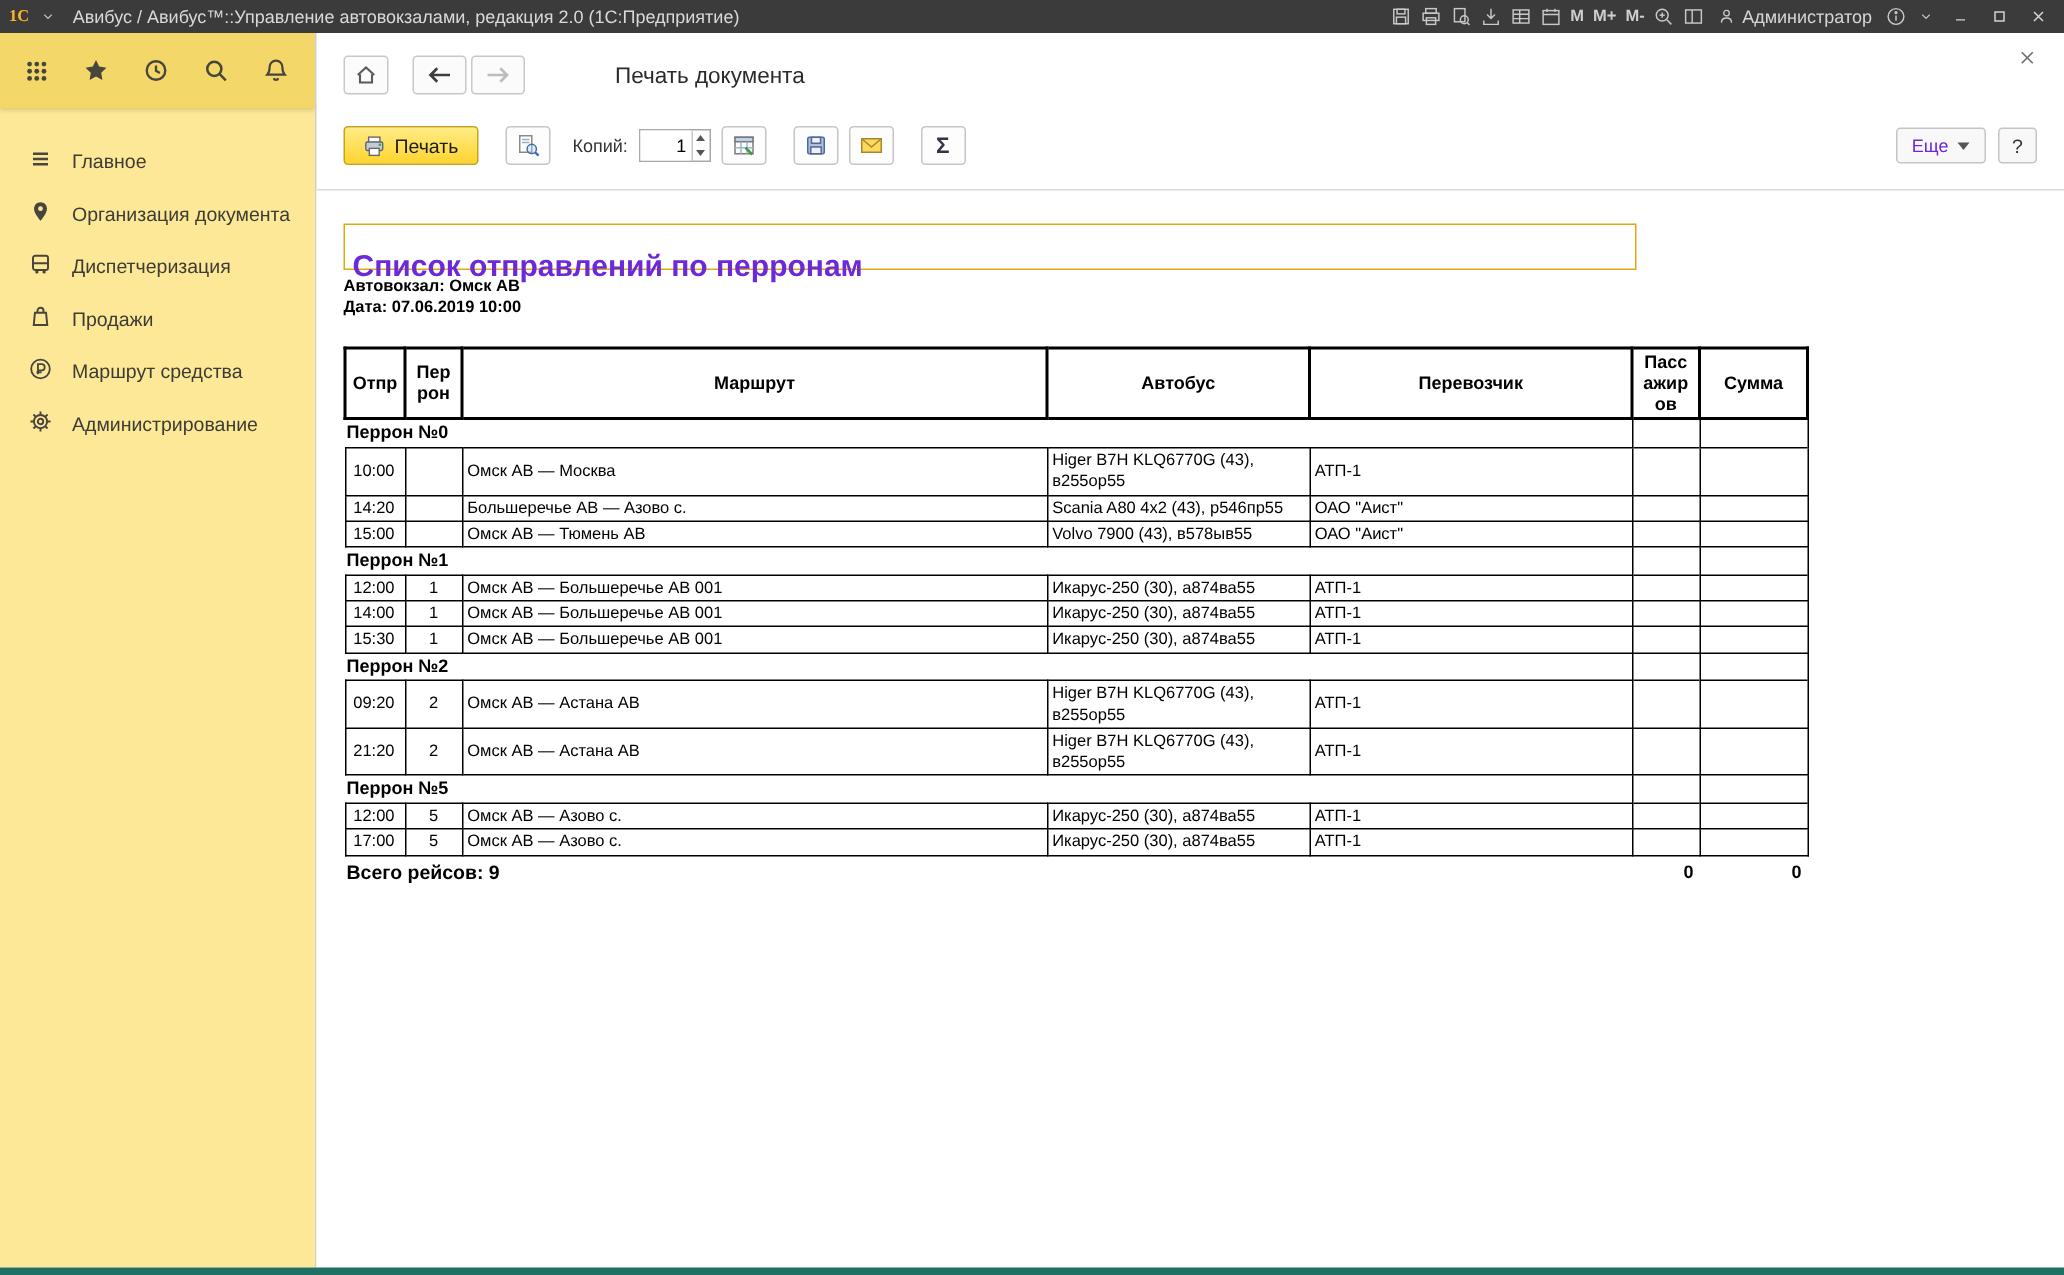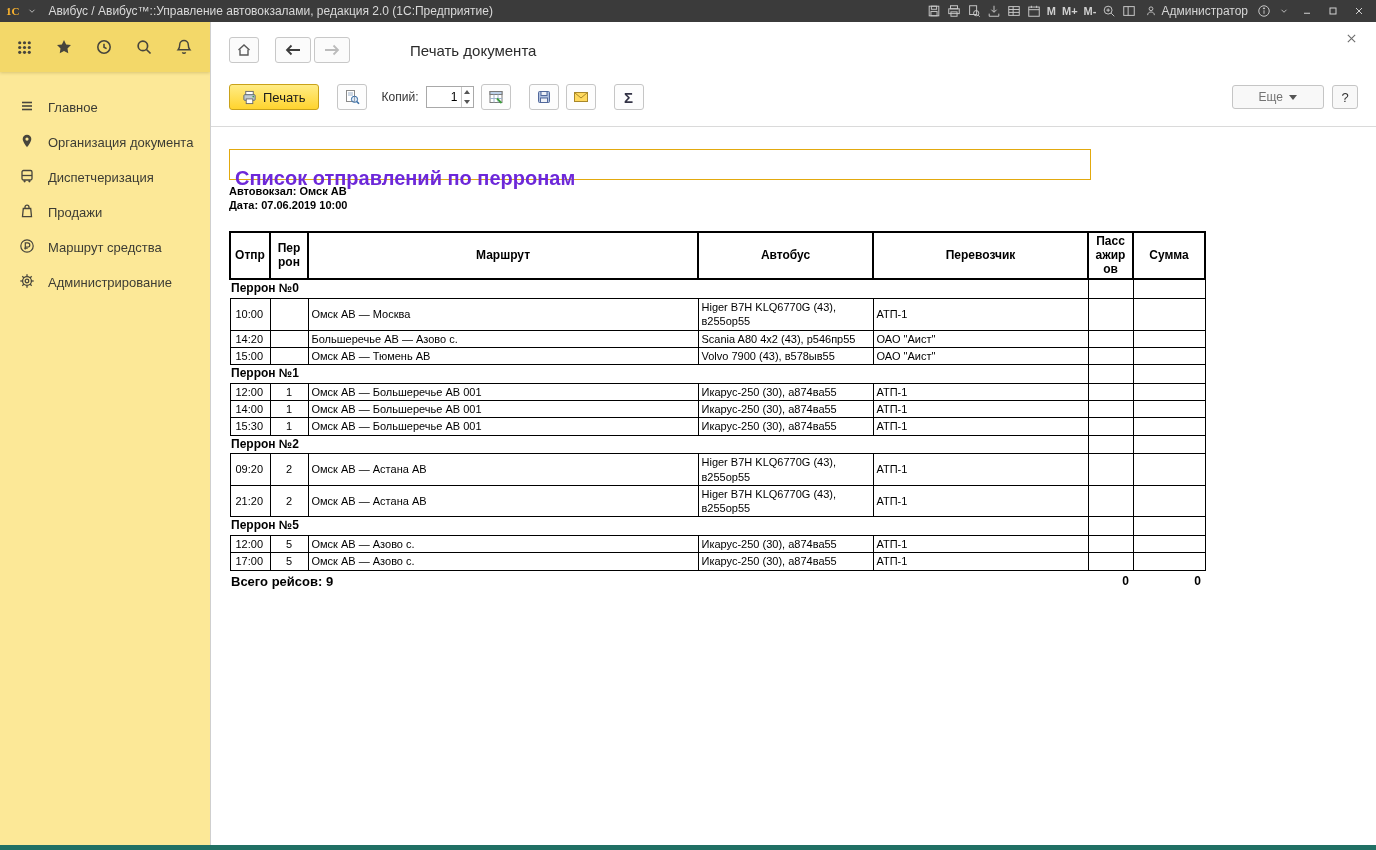--- a/index.html
+++ b/index.html
@@ -51,22 +51,22 @@
   .spinner { position:relative; width:48px; height:22px; border:1px solid #a9a9a9; background:#fff; }
   .spinner input { border:none; outline:none; width:33px; height:20px; text-align:right; font-size:12px;
     padding-right:2px; font-family:inherit; }
   .spin-btns { position:absolute; right:0; top:0; width:12px; height:20px; border-left:1px solid #c9c9c9;
     display:flex; flex-direction:column; }
   .spin-up, .spin-down { flex:1; display:flex; align-items:center; justify-content:center; }
   .tri-up { width:0; height:0; border-left:3px solid transparent; border-right:3px solid transparent; border-bottom:4px solid #555; }
   .tri-down { width:0; height:0; border-left:3px solid transparent; border-right:3px solid transparent; border-top:4px solid #555; }
   .gap8 { width:4px; }
   .tb-right-group { margin-left:auto; display:flex; align-items:center; gap:8px; }
-  .more-btn { height:24px; padding:0 26px; background:#f8f8f8; border:1px solid #c5c5c5; border-radius:3px;
-    font-size:12px; color:#737373; display:flex; align-items:center; gap:6px; }
+  .more-btn { height:24px; padding:0 10px; background:#f8f8f8; border:1px solid #c5c5c5; border-radius:3px;
+    font-size:12px; color:#6d28d9; display:flex; align-items:center; gap:6px; }
   .more-caret { width:0; height:0; border-left:4px solid transparent; border-right:4px solid transparent; border-top:5px solid #555; }
   .help-btn { width:26px; height:24px; background:#f8f8f8; border:1px solid #c5c5c5; border-radius:3px;
     font-size:13px; color:#333; display:flex; align-items:center; justify-content:center; }
   .sum-glyph { font-size:15px; font-weight:bold; color:#333346; }
 
   
   .doc-area { position:absolute; top:104px; left:0; right:0; bottom:0; border-top:1px solid #dadada; background:#fff; }
   .doc-title-box { position:absolute; top:22px; left:18px; width:862px; height:31px; border:1px solid #e2a90e;
     display:flex; align-items:center; padding:0 5px; }
   .doc-title-box span { font-size:20px; font-weight:bold; color:#6d28d9;margin-top:28px; }

